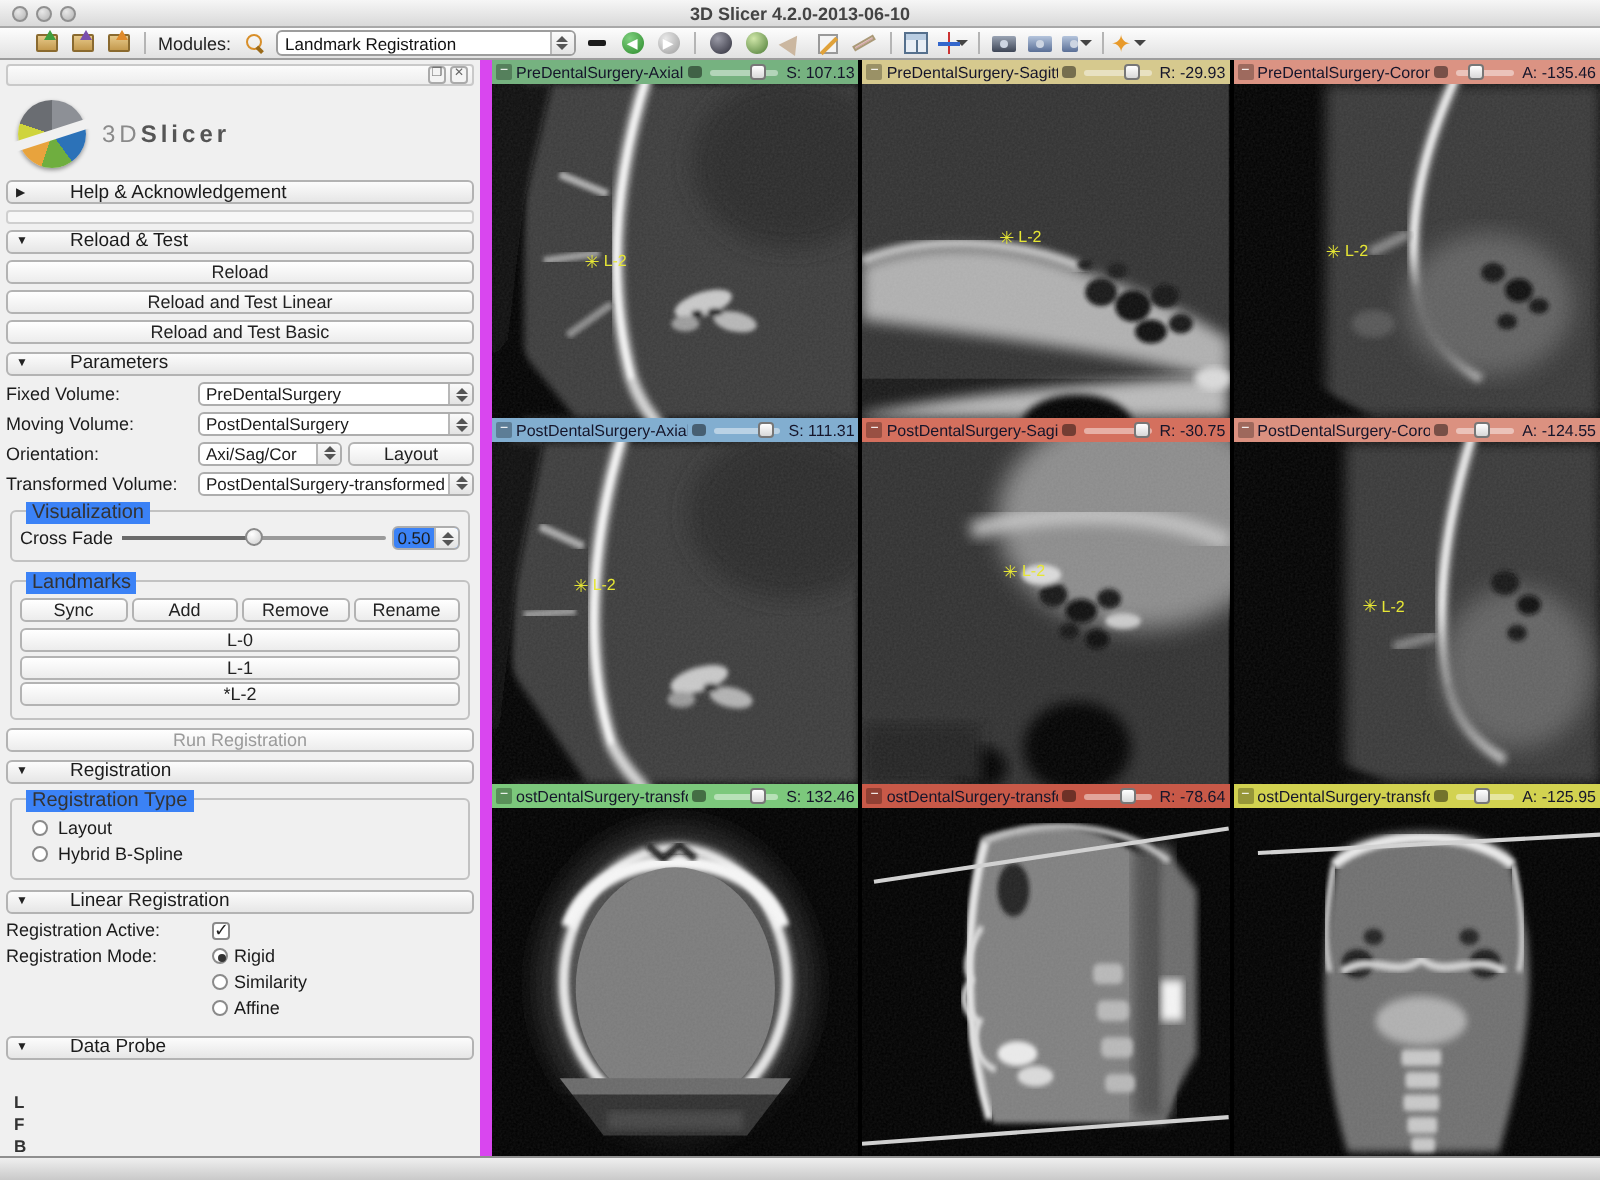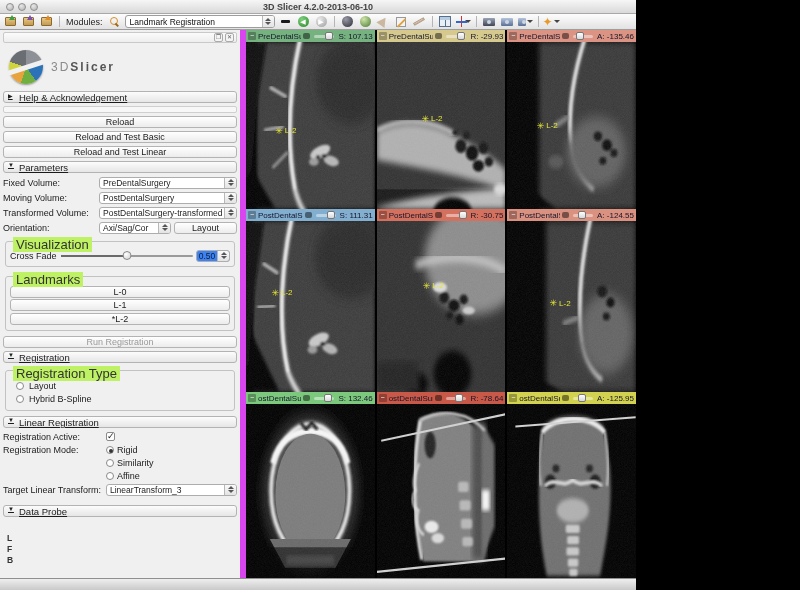--- a/index.html
+++ b/index.html
@@ -1,29 +1,29 @@
 <!DOCTYPE html>
 <html><head>
 <meta charset="utf-8">
 <style>
   * { margin:0; padding:0; box-sizing:border-box; }
   html,body { width:800px; height:590px; overflow:hidden; }
   body { font-family:"Liberation Sans", sans-serif; background:#000; }
-  .window { width:636px; height:590px; position:relative; display:flex; flex-direction:column; background:#ececec;border-radius:12px; }
+  .window { width:800px; height:590px; position:relative; display:flex; flex-direction:column; background:#ececec;border-radius:12px; }
 
   
   .titlebar { height:14px; background:linear-gradient(#f6f6f6,#d9d9d9); border-bottom:1px solid #a8a8a8;
               display:flex; align-items:center; position:relative; flex:0 0 14px; }
   .tlights { display:flex; gap:4px; margin-left:6px; }
   .tlight { width:8px; height:8px; border-radius:50%; background:radial-gradient(circle at 35% 30%, #e8e8e8, #b2b2b2); border:1px solid #909090; }
   .wtitle { position:absolute; left:0; right:0; text-align:center; font-size:9px; font-weight:bold; color:#444; }
 
   
   .toolbar { height:16px; background:linear-gradient(#fdfdfd,#e2e2e2); border-bottom:1px solid #9d9d9d;
-             display:flex; align-items:center; gap:3px; padding:0 3px; flex:0 0 16px; }
+             display:flex; align-items:center; gap:3px; padding:0 16px; flex:0 0 16px; }
   .tsep { width:1px; height:11px; background:#b5b5b5; margin:0 2px; }
   .tbtn { width:15px; height:13px; display:flex; align-items:center; justify-content:center; position:relative; }
   .icbox { width:11px; height:9px; background:linear-gradient(#e7c98a,#c49a4e); border:1px solid #8a6a2f; border-radius:1px; position:relative; }
   .icbox::after { content:""; position:absolute; width:0; height:0; top:-3px; left:3px; border-left:3px solid transparent; border-right:3px solid transparent; }
   .icbox.g::after { border-bottom:5px solid #3f9e3f; }
   .icbox.p::after { border-bottom:5px solid #7a4fae; }
   .icbox.o::after { border-bottom:5px solid #e08a2a; }
   .tlabel { font-size:9px; color:#222; margin:0 1px; }
   .mag { width:9px; height:9px; position:relative; }
   .mag::before { content:""; position:absolute; width:6px; height:6px; border:1.5px solid #d88f2a; border-radius:50%; left:0; top:0; }
@@ -72,32 +72,32 @@
   .dockbtn.float::before { content:"❐"; }
   .dockbtn.close::before { content:"✕"; }
   .logo-row { display:flex; align-items:center; gap:8px; height:44px; padding-left:6px; }
   .slicer-logo { width:34px; height:34px; border-radius:50%;
      background:conic-gradient(#8d9096 0 22%, #2c72b8 0 40%, #6fae3f 0 55%, #e8a33d 0 68%, #cfd43c 0 80%, #6a6d72 0);
      position:relative; box-shadow:0 1px 2px rgba(0,0,0,.4); }
   .slicer-logo::after { content:""; position:absolute; left:-3px; top:15px; width:40px; height:5px; background:#f0f0f0; transform:rotate(-18deg); }
   .logo-text { font-size:12px; letter-spacing:2px; color:#8a8a8a; }
   .logo-text b { color:#555; }
   .sec { height:12px; border:1px solid #b3b3b3; border-radius:3px; background:linear-gradient(#fcfcfc,#e6e6e6);
-         display:flex; align-items:flex-start; gap:4px; padding:0 4px; margin:2px 0; flex:0 0 12px;text-decoration:underline; }
+         display:flex; align-items:center; gap:20px; padding:0 4px; margin:2px 0; flex:0 0 12px; }
   .tri { font-size:6px; color:#222; width:7px; }
   .strip { height:7px; border:1px solid #cfcfcf; border-radius:2px; background:#f7f7f7; margin:1px 0; }
   .pbtn { height:12px; border:1px solid #b3b3b3; border-radius:3px; background:linear-gradient(#ffffff,#ececec);
           display:flex; align-items:center; justify-content:center; font-size:9px; color:#222; margin:1.5px 0; }
   .pbtn.disabled { color:#9a9a9a; }
   .frow { display:flex; align-items:center; height:13px; margin:1px 0; gap:3px; }
   .flabel { width:93px; flex:0 0 93px; font-size:9px; }
   .combo { flex:1; height:12px; background:#fff; border:1px solid #adadad; border-radius:3px; display:flex; align-items:flex-end; font-size:8.5px; min-width:0; }
   .combo .cv { flex:1; padding-left:3px; white-space:nowrap; overflow:hidden; }
   .gbox { border:1px solid #c2c2c2; border-radius:3px; margin:6px 2px 3px 2px; padding:7px 4px 4px 4px; position:relative; }
-  .glabel { position:absolute; top:-5px; left:7px; background:#bef264; padding:0 3px; font-size:13px; color:#333; }
+  .glabel { position:absolute; top:-5px; left:7px; background:#3b82f6; padding:0 3px; font-size:10px; color:#333; }
   .slider { flex:1; height:12px; position:relative; }
   .slider .track { position:absolute; left:0; right:0; top:5px; height:2px; background:#9a9a9a; border-radius:1px; }
   .slider .fill { position:absolute; left:0; top:5px; height:2px; background:#6a6a6a; }
   .slider .knob { position:absolute; top:1px; width:9px; height:9px; border-radius:50%; background:radial-gradient(circle at 35% 30%, #fff, #cfcfcf); border:1px solid #8a8a8a; transform:translateX(-50%); }
   .spin { width:34px; height:12px; border:1px solid #adadad; border-radius:3px; background:#3b82f6; display:flex; align-items:center; font-size:8.5px; }
   .spin .cv { flex:1; text-align:center; }
   .lmk-btnrow { display:flex; gap:2px; }
   .lmk-btnrow .pbtn { flex:1; }
   .radio { width:8px; height:8px; border:1px solid #8a8a8a; border-radius:50%; background:#fff; position:relative; flex:0 0 8px; }
   .radio.sel::after { content:""; position:absolute; left:2px; top:2px; width:4px; height:4px; background:#333; border-radius:50%; }
@@ -248,23 +248,27 @@
         <span class="slicer-logo"></span>
         <span class="logo-text"><span>3D</span><b>Slicer</b></span>
       </div>
 
       <div class="sec">
         <span class="tri">▶</span>
         <span>Help &amp; Acknowledgement</span>
       </div>
       <div class="strip"></div>
 
+      <div class="sec">
+        <span class="tri">▼</span>
+        <span>Reload &amp; Test</span>
+      </div>
       <div class="pbtn">Reload</div>
+      <div class="pbtn">Reload and Test Linear</div>
       <div class="pbtn">Reload and Test Basic</div>
-      <div class="pbtn">Reload and Test Linear</div>
 
       <div class="sec">
         <span class="tri">▼</span>
         <span>Parameters</span>
       </div>
 
       <div class="frow">
         <span class="flabel">Fixed Volume:</span>
         <span class="combo">
           <span class="cv">PreDentalSurgery</span>
@@ -278,39 +282,39 @@
         <span class="flabel">Moving Volume:</span>
         <span class="combo">
           <span class="cv">PostDentalSurgery</span>
           <span class="cstep">
               <i class="u"></i>
               <i class="d"></i>
             </span>
         </span>
       </div>
       <div class="frow">
+        <span class="flabel">Orientation:</span>
+        <span class="combo" style="flex:0 0 72px">
+          <span class="cv">Axi/Sag/Cor</span>
+          <span class="cstep">
+              <i class="u"></i>
+              <i class="d"></i>
+            </span>
+        </span>
+        <span class="pbtn" style="flex:1; margin:0">Layout</span>
+      </div>
+      <div class="frow">
         <span class="flabel">Transformed Volume:</span>
         <span class="combo">
           <span class="cv">PostDentalSurgery-transformed</span>
           <span class="cstep">
               <i class="u"></i>
               <i class="d"></i>
             </span>
         </span>
-      </div>
-      <div class="frow">
-        <span class="flabel">Orientation:</span>
-        <span class="combo" style="flex:0 0 72px">
-          <span class="cv">Axi/Sag/Cor</span>
-          <span class="cstep">
-              <i class="u"></i>
-              <i class="d"></i>
-            </span>
-        </span>
-        <span class="pbtn" style="flex:1; margin:0">Layout</span>
       </div>
 
       <div class="gbox">
         <span class="glabel">Visualization</span>
         <div class="frow" style="margin:0">
           <span style="flex:0 0 48px; font-size:9px">Cross Fade</span>
           <span class="slider">
             <span class="track"></span>
               <span class="fill" style="width:50%"></span>
               <span class="knob" style="left:50%"></span>
@@ -320,20 +324,26 @@
             <span class="cstep">
                 <i class="u"></i>
                 <i class="d"></i>
               </span>
           </span>
         </div>
       </div>
 
       <div class="gbox">
         <span class="glabel">Landmarks</span>
+        <div class="lmk-btnrow">
+          <span class="pbtn">Sync</span>
+          <span class="pbtn">Add</span>
+          <span class="pbtn">Remove</span>
+          <span class="pbtn">Rename</span>
+        </div>
         <div class="pbtn">L-0</div>
         <div class="pbtn">L-1</div>
         <div class="pbtn">*L-2</div>
       </div>
 
       <div class="pbtn disabled">Run Registration</div>
 
       <div class="sec">
         <span class="tri">▼</span>
         <span>Registration</span>
@@ -363,30 +373,20 @@
         <span class="radio sel"></span>
         <span style="font-size:9px">Rigid</span>
       </div>
       <div class="frow" style="height:11px; margin-left:103px">
         <span class="radio"></span>
         <span style="font-size:9px">Similarity</span>
       </div>
       <div class="frow" style="height:11px; margin-left:103px">
         <span class="radio"></span>
         <span style="font-size:9px">Affine</span>
-      </div>
-      <div class="frow">
-        <span class="flabel" style="width:100px;flex-basis:100px">Target Linear Transform:</span>
-        <span class="combo">
-          <span class="cv">LinearTransform_3</span>
-          <span class="cstep">
-              <i class="u"></i>
-              <i class="d"></i>
-            </span>
-        </span>
       </div>
 
       <div class="sec" style="margin-top:8px">
         <span class="tri">▼</span>
         <span>Data Probe</span>
       </div>
 
       <div class="lfb">
         <span>L</span>
         <span>F</span>

